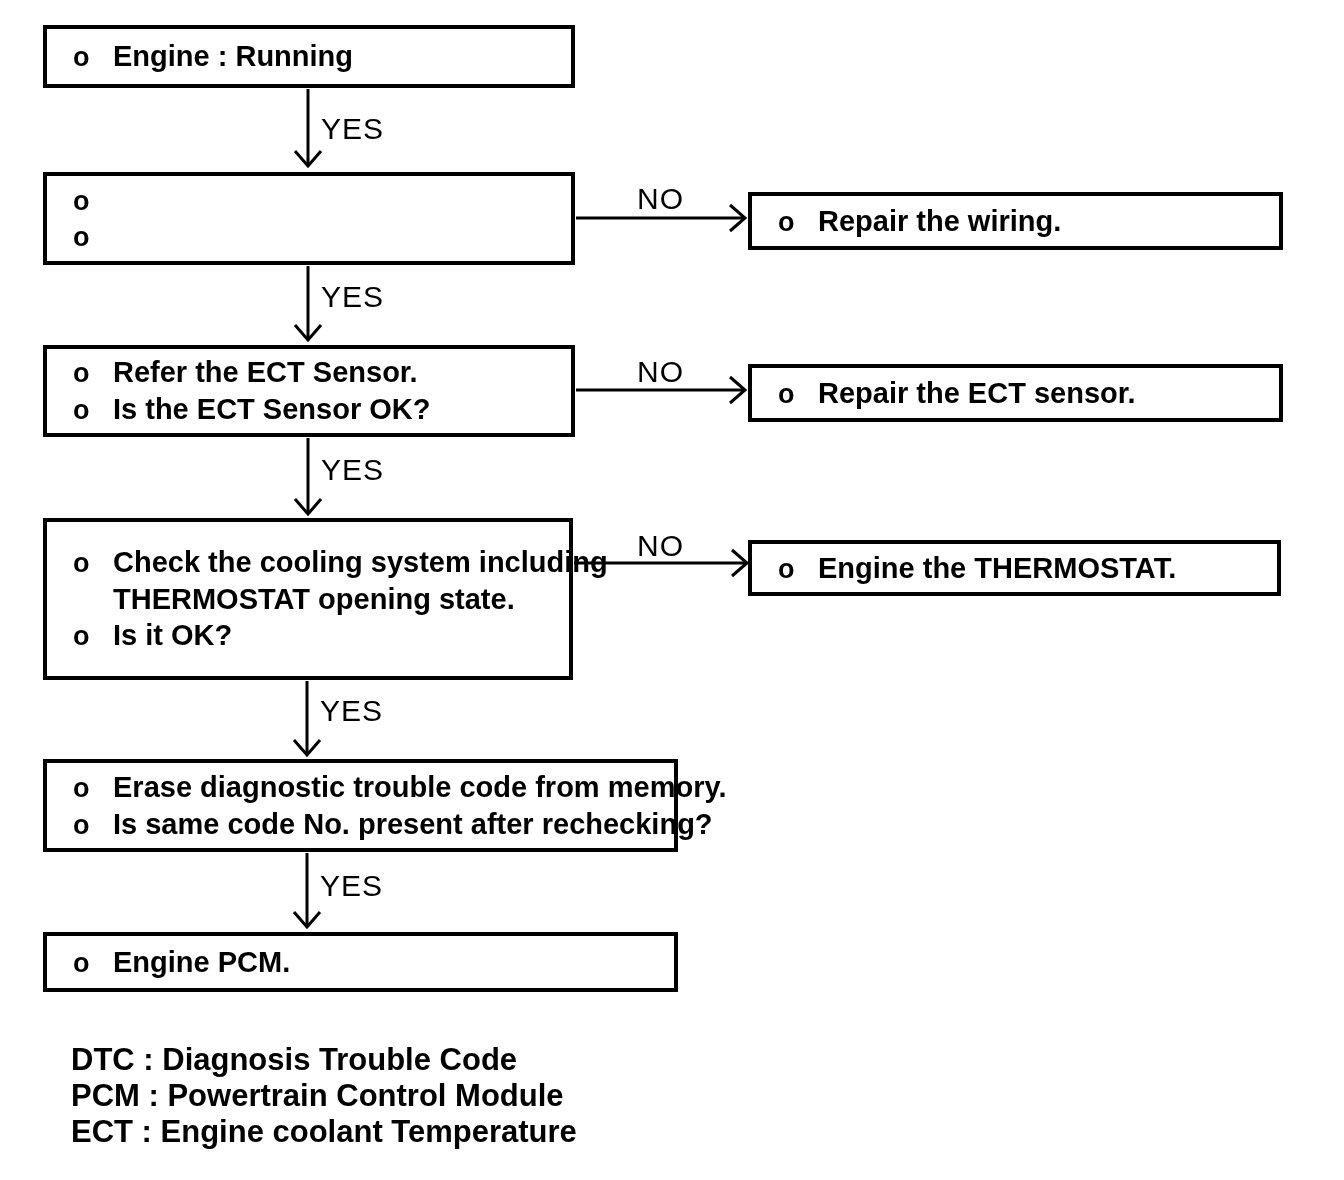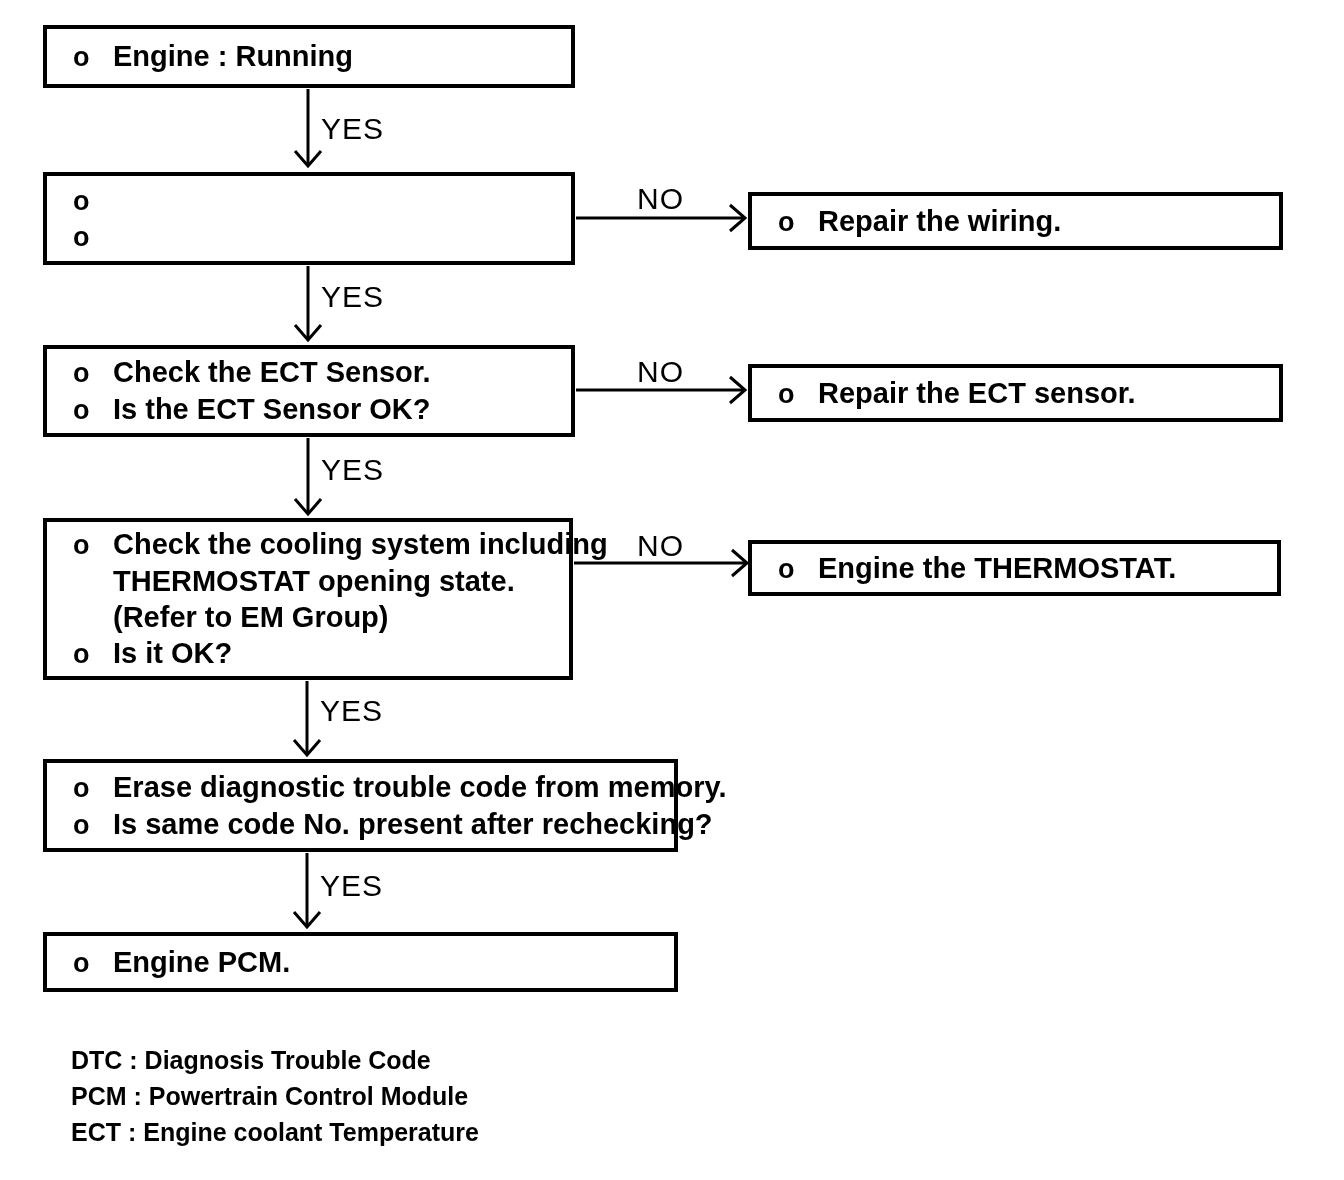--- a/index.html
+++ b/index.html
@@ -52,21 +52,21 @@
     font-weight: normal;
     font-size: 30px;
     line-height: 32px;
     letter-spacing: 1px;
   }
   .legend {
     position: absolute;
     left: 71px;
     top: 1042px;
     font-weight: bold;
-    font-size: 25px;
+    font-size: 31px;
     line-height: 36px;
   }
 </style>
 </head>
 <body>
 
 <div class="canvas">
 
   <svg class="connectors" viewBox="0 0 1344 1180" xmlns="http://www.w3.org/2000/svg">
     <g>
@@ -115,40 +115,36 @@
       <span class="bullet">o</span>
     </div>
     <div class="line">
       <span class="bullet">o</span>
     </div>
   </div>
 
   <div class="box" style="left:43px; top:345px; width:532px; height:92px;">
     <div class="line">
       <span class="bullet">o</span>
-      <span class="txt">Check the ECT Sensor.</span>
+      <span class="txt">Refer the ECT Sensor.</span>
     </div>
     <div class="line">
       <span class="bullet">o</span>
       <span class="txt">Is the ECT Sensor OK?</span>
     </div>
   </div>
 
   <div class="box" style="left:43px; top:518px; width:530px; height:162px;">
     <div class="line">
       <span class="bullet">o</span>
       <span class="txt">Check the cooling system including</span>
     </div>
     <div class="line">
       <span class="bullet"></span>
       <span class="txt">THERMOSTAT opening state.</span>
-    </div>
-    <div class="line">
-      <span class="bullet"></span>
-      <span class="txt">(Refer to EM Group)</span>
     </div>
     <div class="line">
       <span class="bullet">o</span>
       <span class="txt">Is it OK?</span>
     </div>
   </div>
 
   <div class="box" style="left:43px; top:759px; width:635px; height:93px;">
     <div class="line">
       <span class="bullet">o</span>

